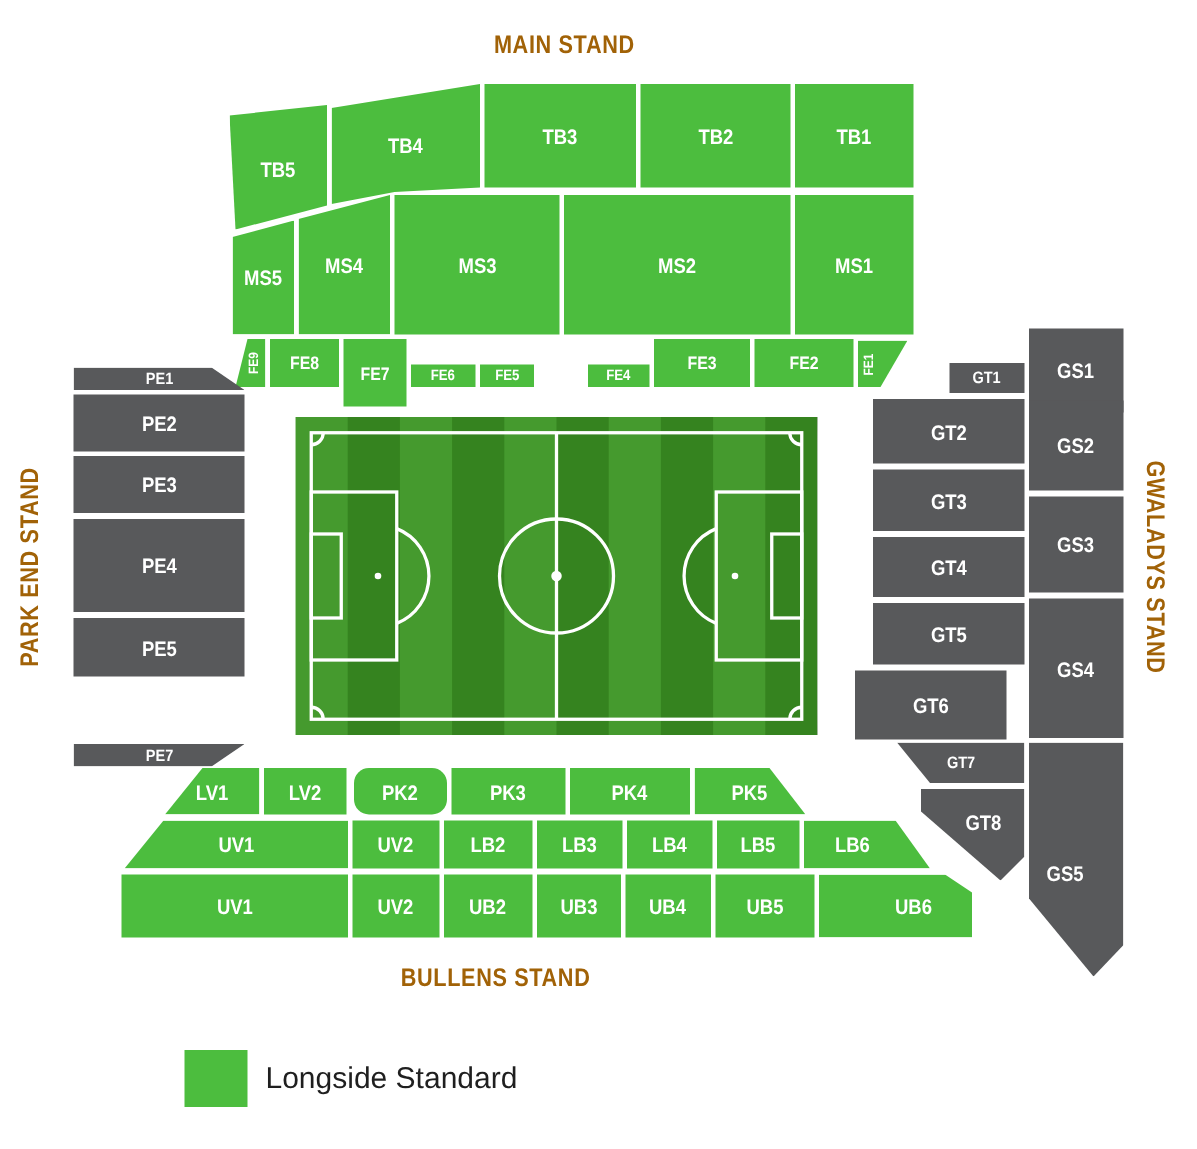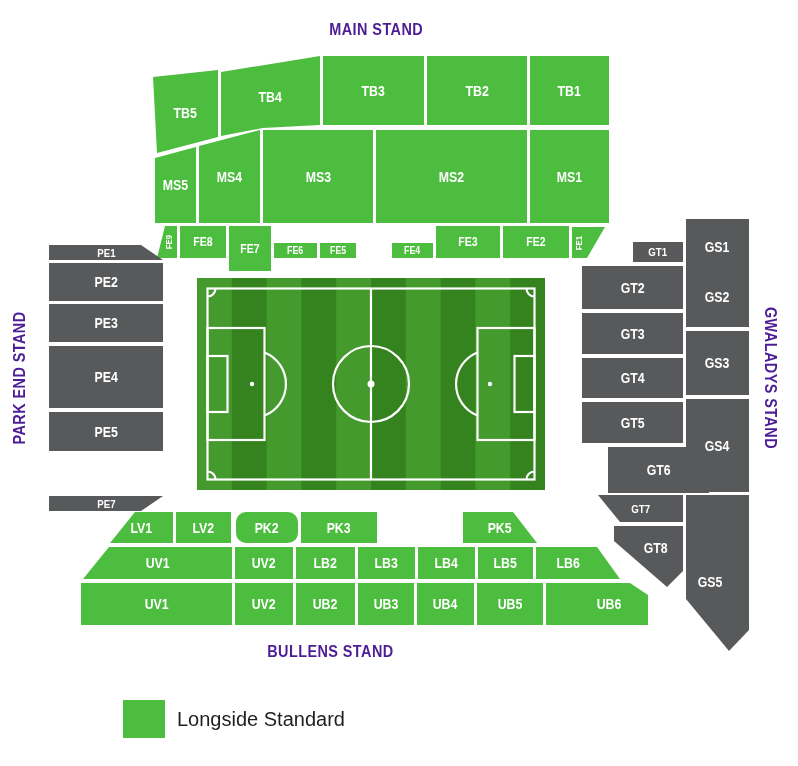--- a/index.html
+++ b/index.html
@@ -8,21 +8,21 @@
   .sec{position:absolute;display:flex;align-items:center;justify-content:center;
        color:#ffffff;font-weight:bold;font-size:14px;box-sizing:border-box;}
   .g{background:#4cbd3e;}
   .d{background:#58595b;}
   .lbl{display:inline-block;transform:scaleX(.88);white-space:nowrap;}
   .v .lbl{transform:rotate(-90deg) scaleX(.88);font-size:9px;}
   .s1{font-size:11px;}
   .s2{font-size:10px;}
   .fe{font-size:12px;}
   .title{position:absolute;display:flex;align-items:center;justify-content:center;
-         color:#4c1d95;font-weight:bold;font-size:17px;}
+         color:#a16207;font-weight:bold;font-size:17px;}
   .title .lbl{transform:scaleX(.85);letter-spacing:.5px;}
   .title.vert-l .lbl{transform:rotate(-90deg) scaleX(.85);}
   .title.vert-r .lbl{transform:rotate(90deg) scaleX(.85);}
   #pitch{position:absolute;left:197px;top:278px;width:348px;height:212px;
          box-shadow:inset 0 0 22px rgba(0,0,0,.3);}
   #pitch svg{display:block;}
   #legend-swatch{position:absolute;left:123px;top:700px;width:42px;height:38px;background:#4cbd3e;}
   #legend-label{position:absolute;left:177px;top:700px;height:38px;display:flex;align-items:center;
                 font-size:20px;color:#1f1f1f;font-family:"Liberation Sans",sans-serif;}
 </style>
@@ -131,21 +131,21 @@
     </div>
   <div class="sec d" style="left:582px;top:313px;width:101px;height:41px;">
       <span class="lbl">GT3</span>
     </div>
   <div class="sec d" style="left:582px;top:358px;width:101px;height:40px;align-items:center;">
       <span class="lbl">GT4</span>
     </div>
   <div class="sec d" style="left:582px;top:402px;width:101px;height:41px;">
       <span class="lbl">GT5</span>
     </div>
-  <div class="sec d" style="left:608px;top:447px;width:101px;height:46px;">
+  <div class="sec d" style="left:570px;top:447px;width:101px;height:46px;">
       <span class="lbl">GT6</span>
     </div>
   <div class="sec d s1" style="left:598px;top:495px;width:85px;height:27px;clip-path:polygon(0 0,85px 0,85px 27px,22px 27px);">
       <span class="lbl">GT7</span>
     </div>
   <div class="sec d" style="left:614px;top:526px;width:69px;height:61px;clip-path:polygon(0 0,69px 0,69px 45px,53px 61px,0 15px);padding:0 0 18px 14px;">
       <span class="lbl">GT8</span>
     </div>
 
   <div class="sec d" style="left:686px;top:219px;width:63px;height:56px;justify-content:center;">
@@ -168,20 +168,23 @@
       <span class="lbl">LV1</span>
     </div>
   <div class="sec g" style="left:176px;top:512px;width:55px;height:31px;">
       <span class="lbl">LV2</span>
     </div>
   <div class="sec g" style="left:236px;top:512px;width:62px;height:31px;border-radius:10px;">
       <span class="lbl">PK2</span>
     </div>
   <div class="sec g" style="left:301px;top:512px;width:76px;height:31px;">
       <span class="lbl">PK3</span>
+    </div>
+  <div class="sec g" style="left:380px;top:512px;width:80px;height:31px;">
+      <span class="lbl">PK4</span>
     </div>
   <div class="sec g" style="left:463px;top:512px;width:74px;height:31px;clip-path:polygon(0 0,50px 0,74px 31px,0 31px);">
       <span class="lbl">PK5</span>
     </div>
 
   <div class="sec g" style="left:83px;top:547px;width:149px;height:32px;clip-path:polygon(26px 0,149px 0,149px 32px,0 32px);">
       <span class="lbl">UV1</span>
     </div>
   <div class="sec g" style="left:235px;top:547px;width:58px;height:32px;">
       <span class="lbl">UV2</span>

